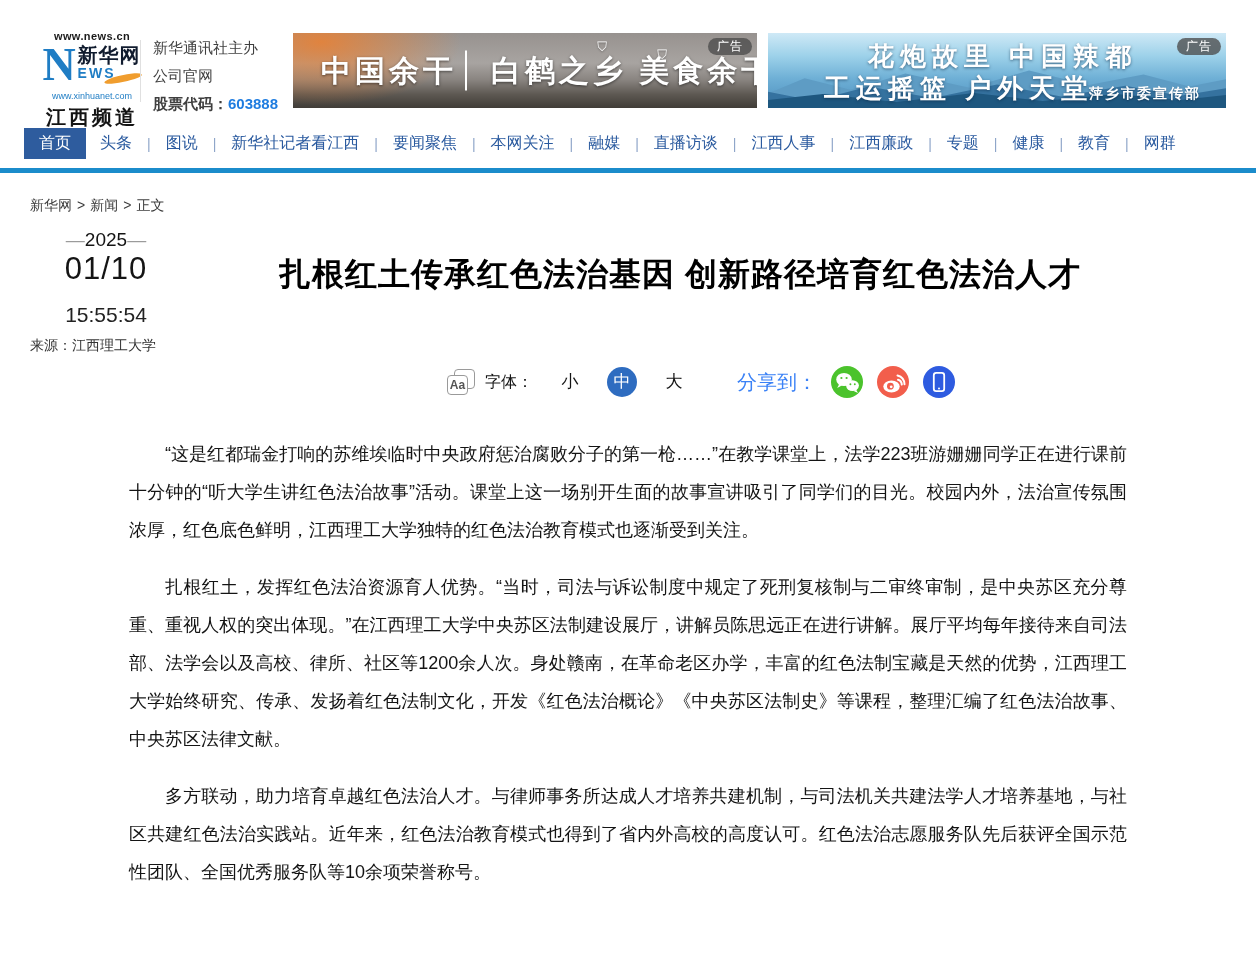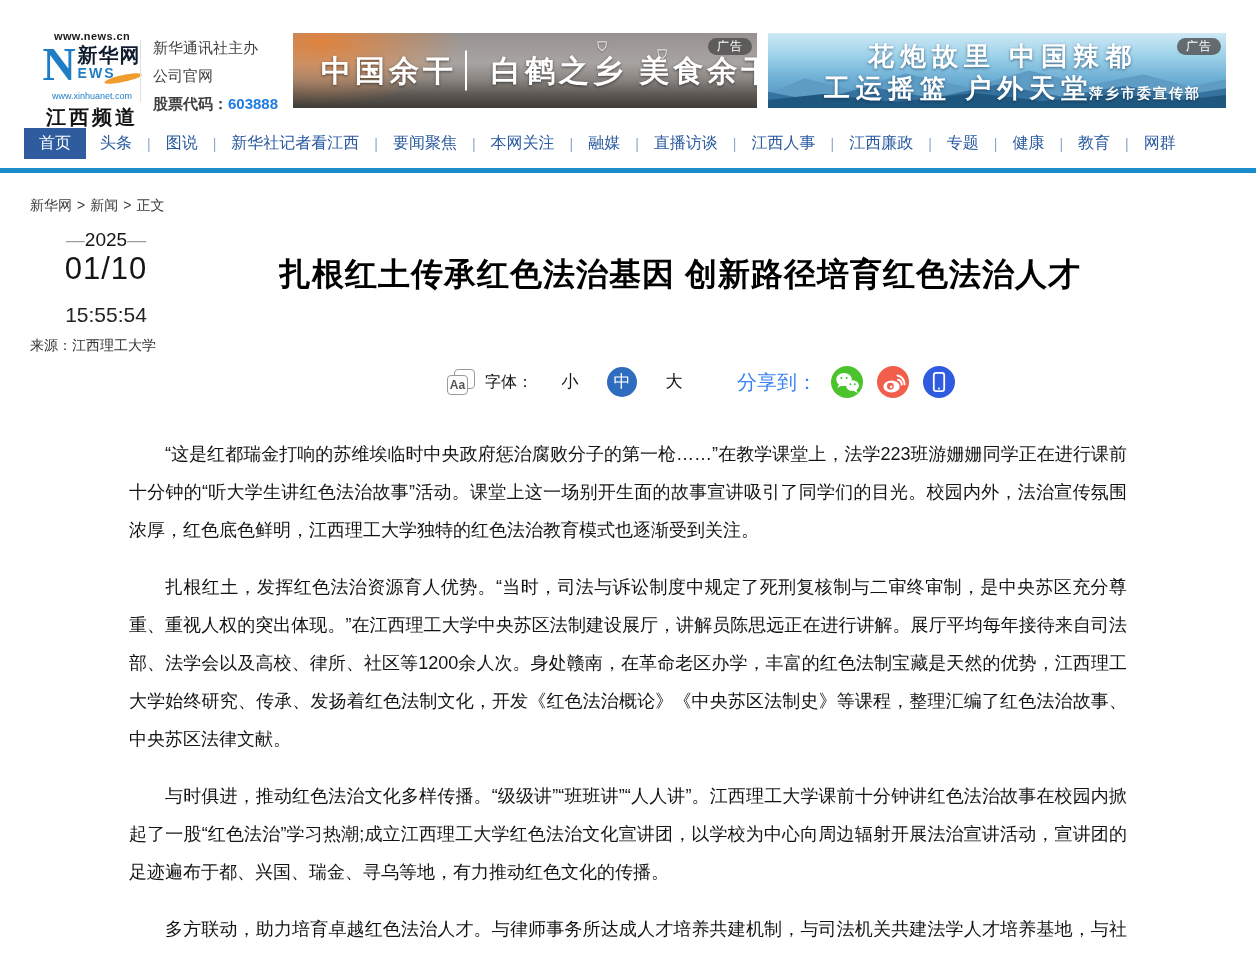--- a/index.html
+++ b/index.html
@@ -233,17 +233,16 @@
         <svg width="32" height="32" viewBox="0 0 32 32">
           <rect x="10.8" y="6.8" width="10.4" height="18.4" rx="2.4" fill="none" stroke="#fff" stroke-width="1.8"></rect>
           <circle cx="16" cy="22.4" r="1" fill="#fff"></circle>
         </svg>
       </span>
     </div>
 
     <div class="article-body" id="article-body">
         <p>“这是红都瑞金打响的苏维埃临时中央政府惩治腐败分子的第一枪……”在教学课堂上，法学223班游姗姗同学正在进行课前十分钟的“听大学生讲红色法治故事”活动。课堂上这一场别开生面的故事宣讲吸引了同学们的目光。校园内外，法治宣传氛围浓厚，红色底色鲜明，江西理工大学独特的红色法治教育模式也逐渐受到关注。</p>
         <p>扎根红土，发挥红色法治资源育人优势。“当时，司法与诉讼制度中规定了死刑复核制与二审终审制，是中央苏区充分尊重、重视人权的突出体现。”在江西理工大学中央苏区法制建设展厅，讲解员陈思远正在进行讲解。展厅平均每年接待来自司法部、法学会以及高校、律所、社区等1200余人次。身处赣南，在革命老区办学，丰富的红色法制宝藏是天然的优势，江西理工大学始终研究、传承、发扬着红色法制文化，开发《红色法治概论》《中央苏区法制史》等课程，整理汇编了红色法治故事、中央苏区法律文献。</p>
-        <p>与时俱进，推动红色法治文化多样传播。“级级讲”“班班讲”“人人讲”。江西理工大学课前十分钟讲红色法治故事在校园内掀起了一股“红色法治”学习热潮;成立江西理工大学红色法治文化宣讲团，以学校为中心向周边辐射开展法治宣讲活动，宣讲团的足迹遍布于都、兴国、瑞金、寻乌等地，有力推动红色文化的传播。</p>
         <p>多方联动，助力培育卓越红色法治人才。与律师事务所达成人才培养共建机制，与司法机关共建法学人才培养基地，与社区共建红色法治实践站。近年来，红色法治教育模式也得到了省内外高校的高度认可。红色法治志愿服务队先后获评全国示范性团队、全国优秀服务队等10余项荣誉称号。</p>
       </div>
   </div>
 </div>
 
 </body></html>

